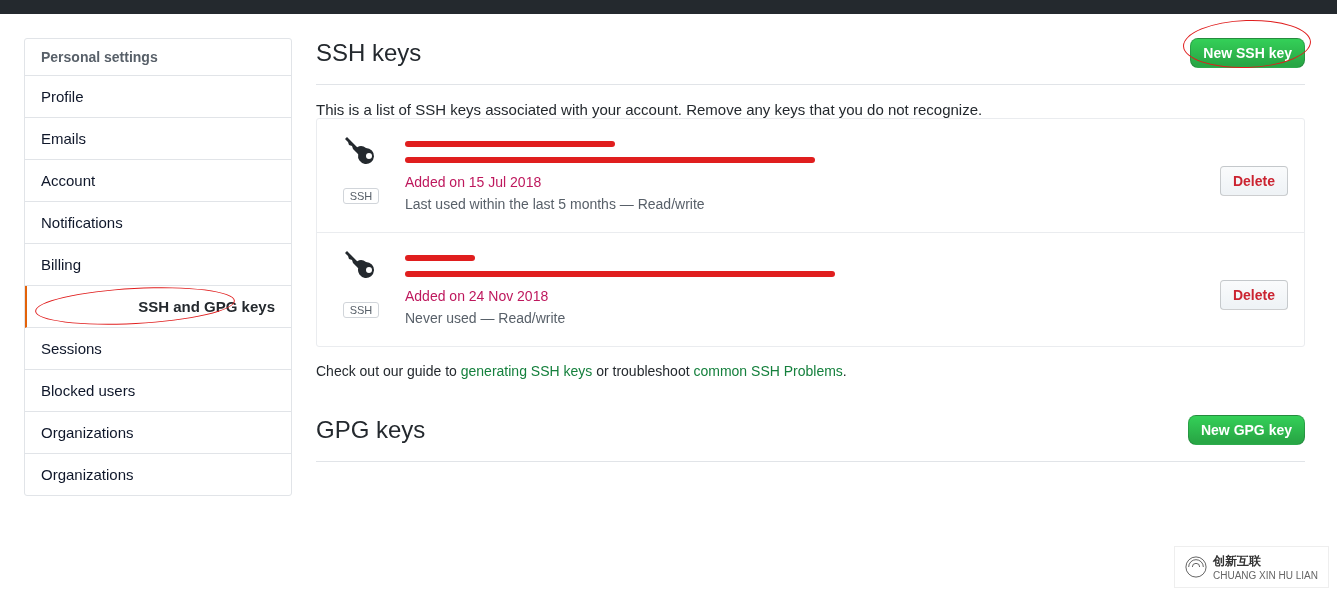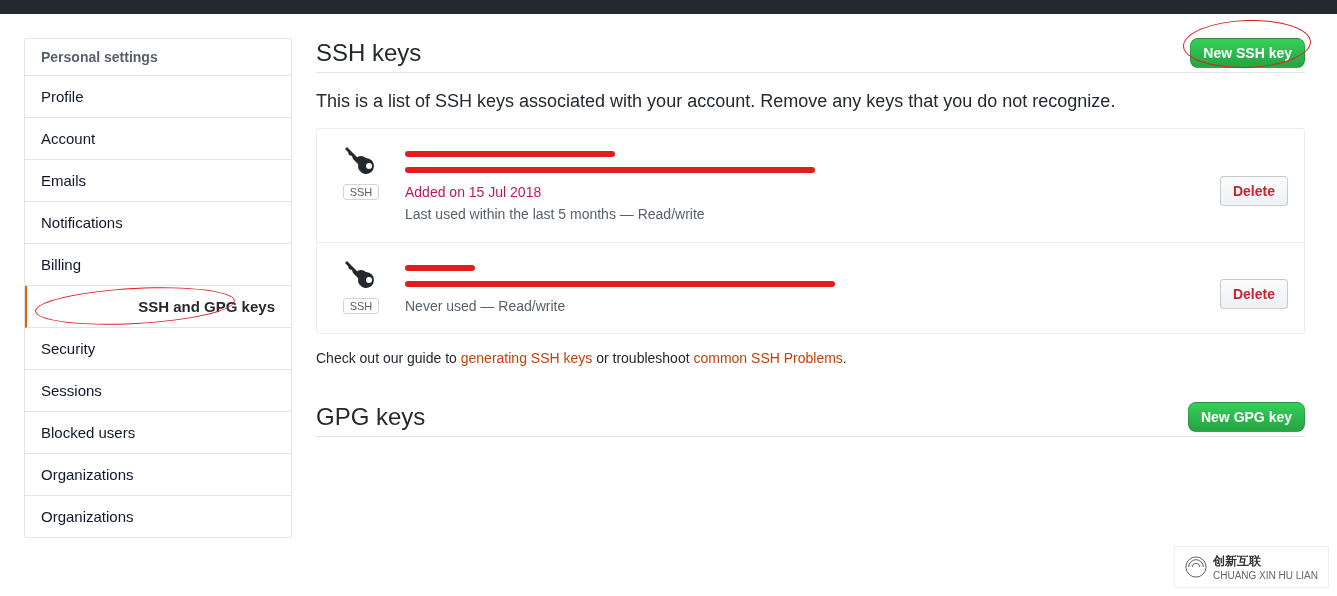--- a/index.html
+++ b/index.html
@@ -52,21 +52,21 @@
   .main {
     flex: 1;
     min-width: 0;
     padding-right: 8px;
   }
   .section-header {
     display: flex;
     align-items: center;
     justify-content: space-between;
     border-bottom: 1px solid #e1e4e8;
-    padding-bottom: 4px;
+    padding-bottom: 16px;
     margin-bottom: 16px;
   }
   .section-title {
     font-size: 24px;
     font-weight: 400;
     margin: 0;
   }
   .btn-primary {
     background-color: #28a745;
     background-image: linear-gradient(-180deg,#34d058,#28a745 90%);
@@ -84,41 +84,41 @@
     background-image: linear-gradient(-180deg,#fafbfc,#eff3f6 90%);
     border: 1px solid rgba(27,31,35,.2);
     border-radius: 4px;
     padding: 6px 12px;
     font-size: 14px;
     font-weight: 600;
     cursor: pointer;
     margin-top: 12px;
   }
   .description {
-    margin-bottom: 16px;
-    font-size: 18px;
+    margin-bottom: 0;
+    font-size: 15px;
   }
   .key-list {
     border: 1px solid #eaecef;
     border-radius: 3px;
     margin-bottom: 16px;
   }
   .key-item {
     display: flex;
     align-items: flex-start;
     padding: 16px;
     border-bottom: 1px solid #eaecef;
     gap: 16px;
   }
   .key-item:last-child { border-bottom: none; }
   .key-icon-col {
     display: flex;
     flex-direction: column;
     align-items: center;
-    gap: 4px;
+    gap: 18px;
     width: 56px;
     flex: 0 0 56px;
   }
   .key-icon svg { fill: #24292e; }
   .ssh-badge {
     border: 1px solid #d1d5da;
     border-radius: 3px;
     font-size: 11px;
     padding: 1px 6px;
     color: #586069;
@@ -159,21 +159,21 @@
   .key-added { color: #be185d; }
   .key-used { color: #586069; }
   .key-actions {
     flex: 0 0 auto;
     align-self: center;
   }
   .guide {
     font-size: 14px;
     margin-bottom: 36px;
   }
-  .guide a { color: #c2410c; cursor: pointer; }
+  .guide a { color: #15803d; cursor: pointer; }
   .section2 { margin-top: 36px; }
   .circle-annot {
     position:absolute;
     border:1px solid #e01e1e;
     border-radius:50%;
     pointer-events:none;
   }
   .sidebar-item-wrap { position: relative; text-align: right; }
   .logo-badge {
     position: fixed;
@@ -195,29 +195,28 @@
 </head>
 <body>
 
 <div class="topbar"></div>
 
 <div class="container">
 
   <nav class="sidebar">
     <div class="sidebar-header">Personal settings</div>
     <a class="sidebar-item">Profile</a>
+    <a class="sidebar-item">Emails</a>
     <a class="sidebar-item">Account</a>
-    <a class="sidebar-item">Emails</a>
     <a class="sidebar-item">Notifications</a>
     <a class="sidebar-item">Billing</a>
     <div class="sidebar-item-wrap">
       <a class="sidebar-item selected">SSH and GPG keys</a>
       <div class="circle-annot" style="left:10px; top:2px; width:200px; height:36px; border-radius:50%/50%; transform:rotate(-3deg);"></div>
     </div>
-    <a class="sidebar-item">Security</a>
     <a class="sidebar-item">Sessions</a>
     <a class="sidebar-item">Blocked users</a>
     <a class="sidebar-item">Organizations</a>
     <a class="sidebar-item">Organizations</a>
   </nav>
 
   <main class="main">
 
     <div class="section-header header-wrap">
       <h2 class="section-title">SSH keys</h2>
@@ -262,20 +261,21 @@
           </span>
           <span class="ssh-badge">SSH</span>
         </div>
         <div class="key-details">
           <div class="key-title-row">
             <div class="scribble" style="width:70px;"></div>
           </div>
           <div class="key-fingerprint-row">
             <div class="scribble" style="width:430px;"></div>
           </div>
+          <div class="key-added">Added on 24 Nov 2018</div>
           <div class="key-used">Never used — Read/write</div>
         </div>
         <div class="key-actions">
           <button class="btn-danger">Delete</button>
         </div>
       </div>
 
     </div>
 
     <p class="guide">

